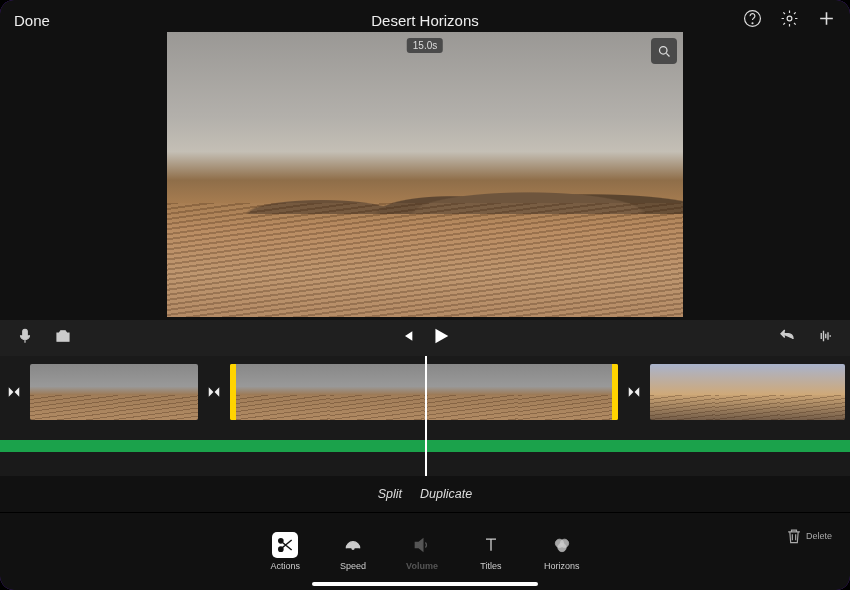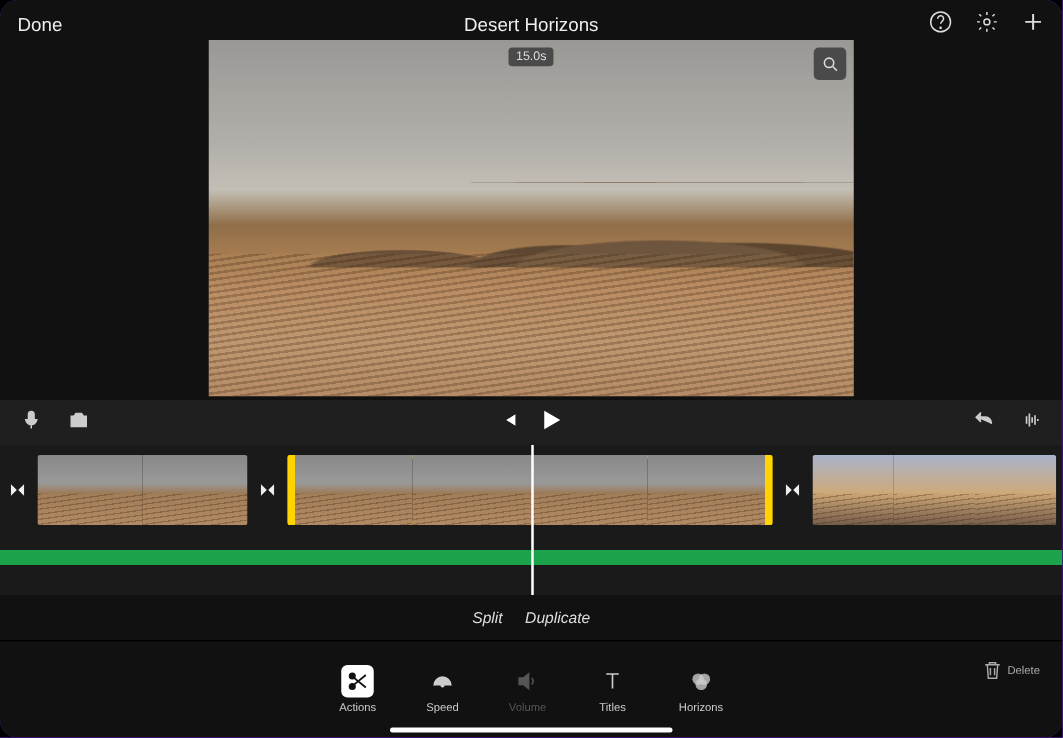--- a/index.html
+++ b/index.html
@@ -153,21 +153,21 @@
   }
   .tool .ico {
     width:26px; height:26px;
     display:flex; align-items:center; justify-content:center;
   }
   .tool .ico svg{ width:20px; height:20px; fill:#ccc; stroke:#ccc; }
   .tool.active .ico {
     background:#fff; border-radius:5px;
   }
   .tool.active .ico svg { fill:#111; stroke:#111; }
-  .tool.dim { color:#555; }
+  .tool.dim { color:#555;font-weight:bold; }
   .tool.dim .ico svg { fill:#555; stroke:#555; }
   .indicator-bar{
      position:absolute; bottom:4px; left:50%; transform:translateX(-50%);
      width:226px; height:4px; background:#fff; border-radius:2px;
   }
   .delete-btn{
      position:absolute; right:18px; top:12px;
      display:flex; align-items:center; gap:2px;
      color:#aaa; font-size:9px;
   }

